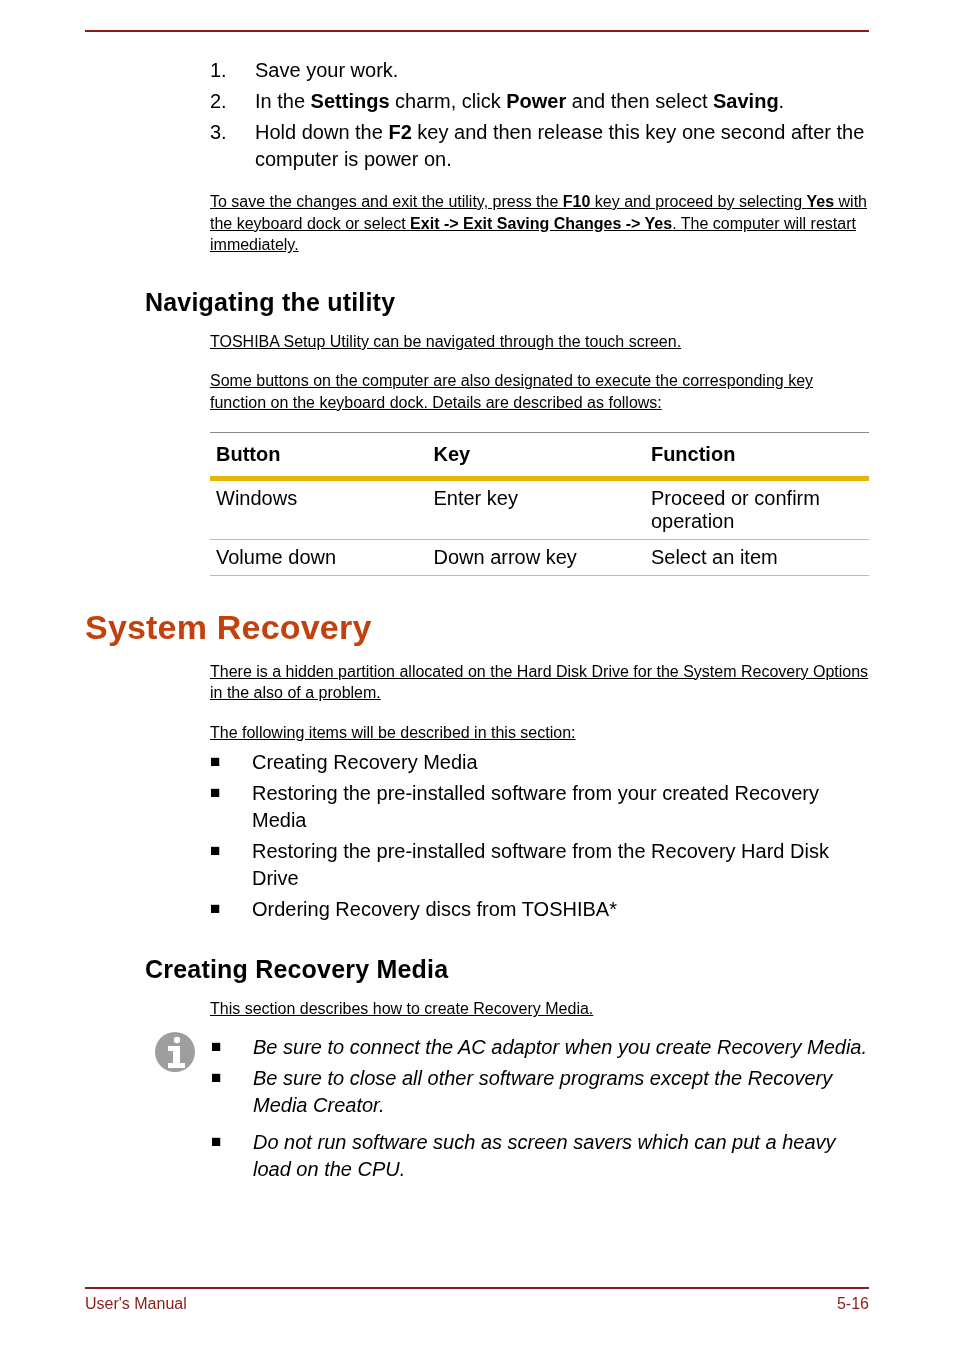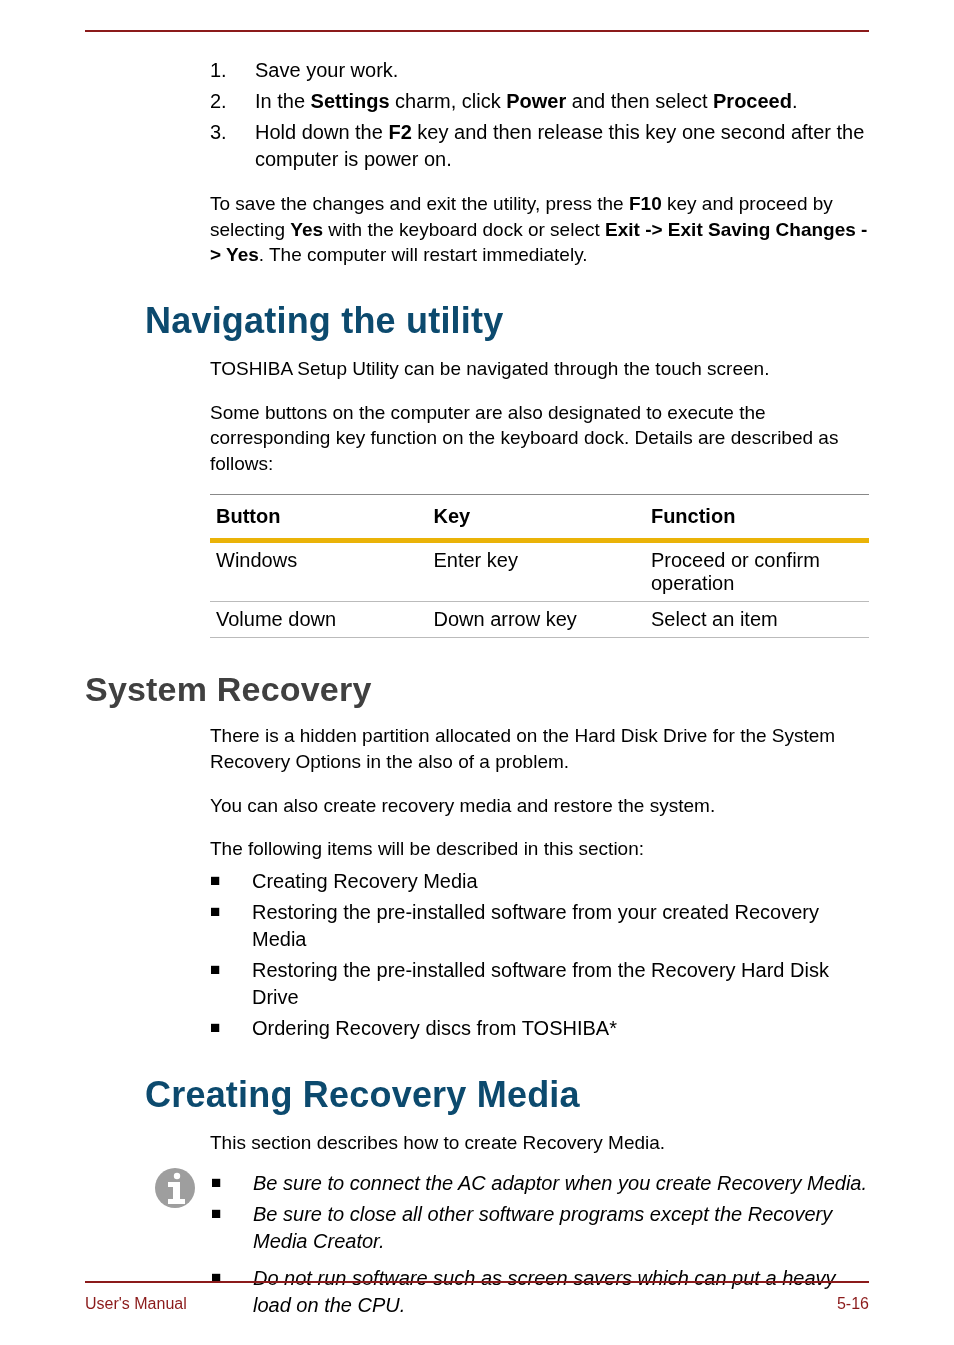--- a/index.html
+++ b/index.html
@@ -10,52 +10,52 @@
       color: #000;
       background: #fff;
       position: relative;
       padding: 30px 85px 30px 85px;
     }
     .top-rule { border-top: 2px solid #8b1a1a; margin-bottom: 25px; }
     .content-indent { margin-left: 125px; }
     .ol-list { list-style: none; }
     .ol-item { display: flex; font-size: 20px; line-height: 1.35; margin-bottom: 4px; }
     .ol-num { min-width: 45px; }
-    .para { font-size: 19px; line-height: 1.35; margin-top: 18px; }
-    .h2a { font-family: Arial, Helvetica, sans-serif; font-weight: 900; font-size: 36px; color: #0c4a6e; margin-top: 32px; margin-bottom: 14px; letter-spacing: 0.2px; margin-left: 60px;}
-    .h1a { font-family: Arial, Helvetica, sans-serif; font-weight: 900; font-size: 34px; color: #404040; margin-top: 32px; margin-bottom: 14px; letter-spacing: 0.2px; }
+    .para { font-size: 16px; line-height: 1.35; margin-top: 18px; text-decoration: underline; }
+    .h2a { font-family: Arial, Helvetica, sans-serif; font-weight: 900; font-size: 25px; color: #000000; margin-top: 32px; margin-bottom: 14px; letter-spacing: 0.2px; margin-left: 60px;}
+    .h1a { font-family: Arial, Helvetica, sans-serif; font-weight: 900; font-size: 34px; color: #c2410c; margin-top: 32px; margin-bottom: 14px; letter-spacing: 0.2px; }
     .bold { font-weight: 700; }
     table.keytbl { width: 100%; border-collapse: collapse; margin-top: 18px; font-size: 20px; }
     table.keytbl th { text-align: left; padding: 10px 6px; border-top: 1px solid #888; border-bottom: 5px solid #eab308; font-weight: 700; }
     table.keytbl td { text-align: left; padding: 6px 6px; border-bottom: 1px solid #bbb; vertical-align: top; }
     .sq-list { list-style: none; margin-top: 6px; }
     .sq-item { display: flex; font-size: 20px; line-height: 1.35; margin-bottom: 4px; }
     .sq-bullet { min-width: 42px; font-size: 17px; padding-top: 2px; }
     .note-block { display: flex; align-items: flex-start; margin-top: 8px; }
     .note-icon { width: 58px; flex-shrink: 0; padding-top: 2px; position: relative; }
     .note-icon svg { width: 44px; height: 44px; }
     .note-content { flex: 1; }
     .sq-item-it .txt { font-style: italic; }
-    .footer { position: absolute; left: 85px; right: 85px; bottom: 32px; border-top: 2px solid #8b1a1a; padding-top: 12px; display: flex; justify-content: space-between; font-size: 16px; color: #8b1a1a; align-items: flex-end; }
+    .footer { position: absolute; left: 85px; right: 85px; bottom: 32px; border-top: 2px solid #8b1a1a; padding-top: 6px; display: flex; justify-content: space-between; font-size: 16px; color: #8b1a1a; align-items: flex-end; }
   </style>
 </head>
 <body>
 
 <div class="top-rule"></div>
 
 <div class="content-indent">
   <ol class="ol-list">
     <li class="ol-item">
       <span class="ol-num">1.</span>
       <span>Save your work.</span>
     </li>
     <li class="ol-item">
       <span class="ol-num">2.</span>
       <span>
-        <span>In the </span><span class="bold">Settings</span><span> charm, click </span><span class="bold">Power</span><span> and then select </span><span class="bold">Proceed</span><span>.</span>
+        <span>In the </span><span class="bold">Settings</span><span> charm, click </span><span class="bold">Power</span><span> and then select </span><span class="bold">Saving</span><span>.</span>
       </span>
     </li>
     <li class="ol-item">
       <span class="ol-num">3.</span>
       <span>
         <span>Hold down the </span><span class="bold">F2</span><span> key and then release this key one second after the computer is power on.</span>
       </span>
     </li>
   </ol>
 
@@ -88,21 +88,20 @@
         <td>Down arrow key</td>
         <td>Select an item</td>
       </tr>
     </tbody>
   </table>
 </div>
 
 <h1 class="h1a">System Recovery</h1>
 <div class="content-indent">
   <p class="para" style="margin-top:6px">There is a hidden partition allocated on the Hard Disk Drive for the System Recovery Options in the also of a problem.</p>
-  <p class="para">You can also create recovery media and restore the system.</p>
   <p class="para">The following items will be described in this section:</p>
   <ul class="sq-list">
     <li class="sq-item">
         <span class="sq-bullet">■</span>
         <span>Creating Recovery Media</span>
       </li>
     <li class="sq-item">
         <span class="sq-bullet">■</span>
         <span>Restoring the pre-installed software from your created Recovery Media</span>
       </li>

